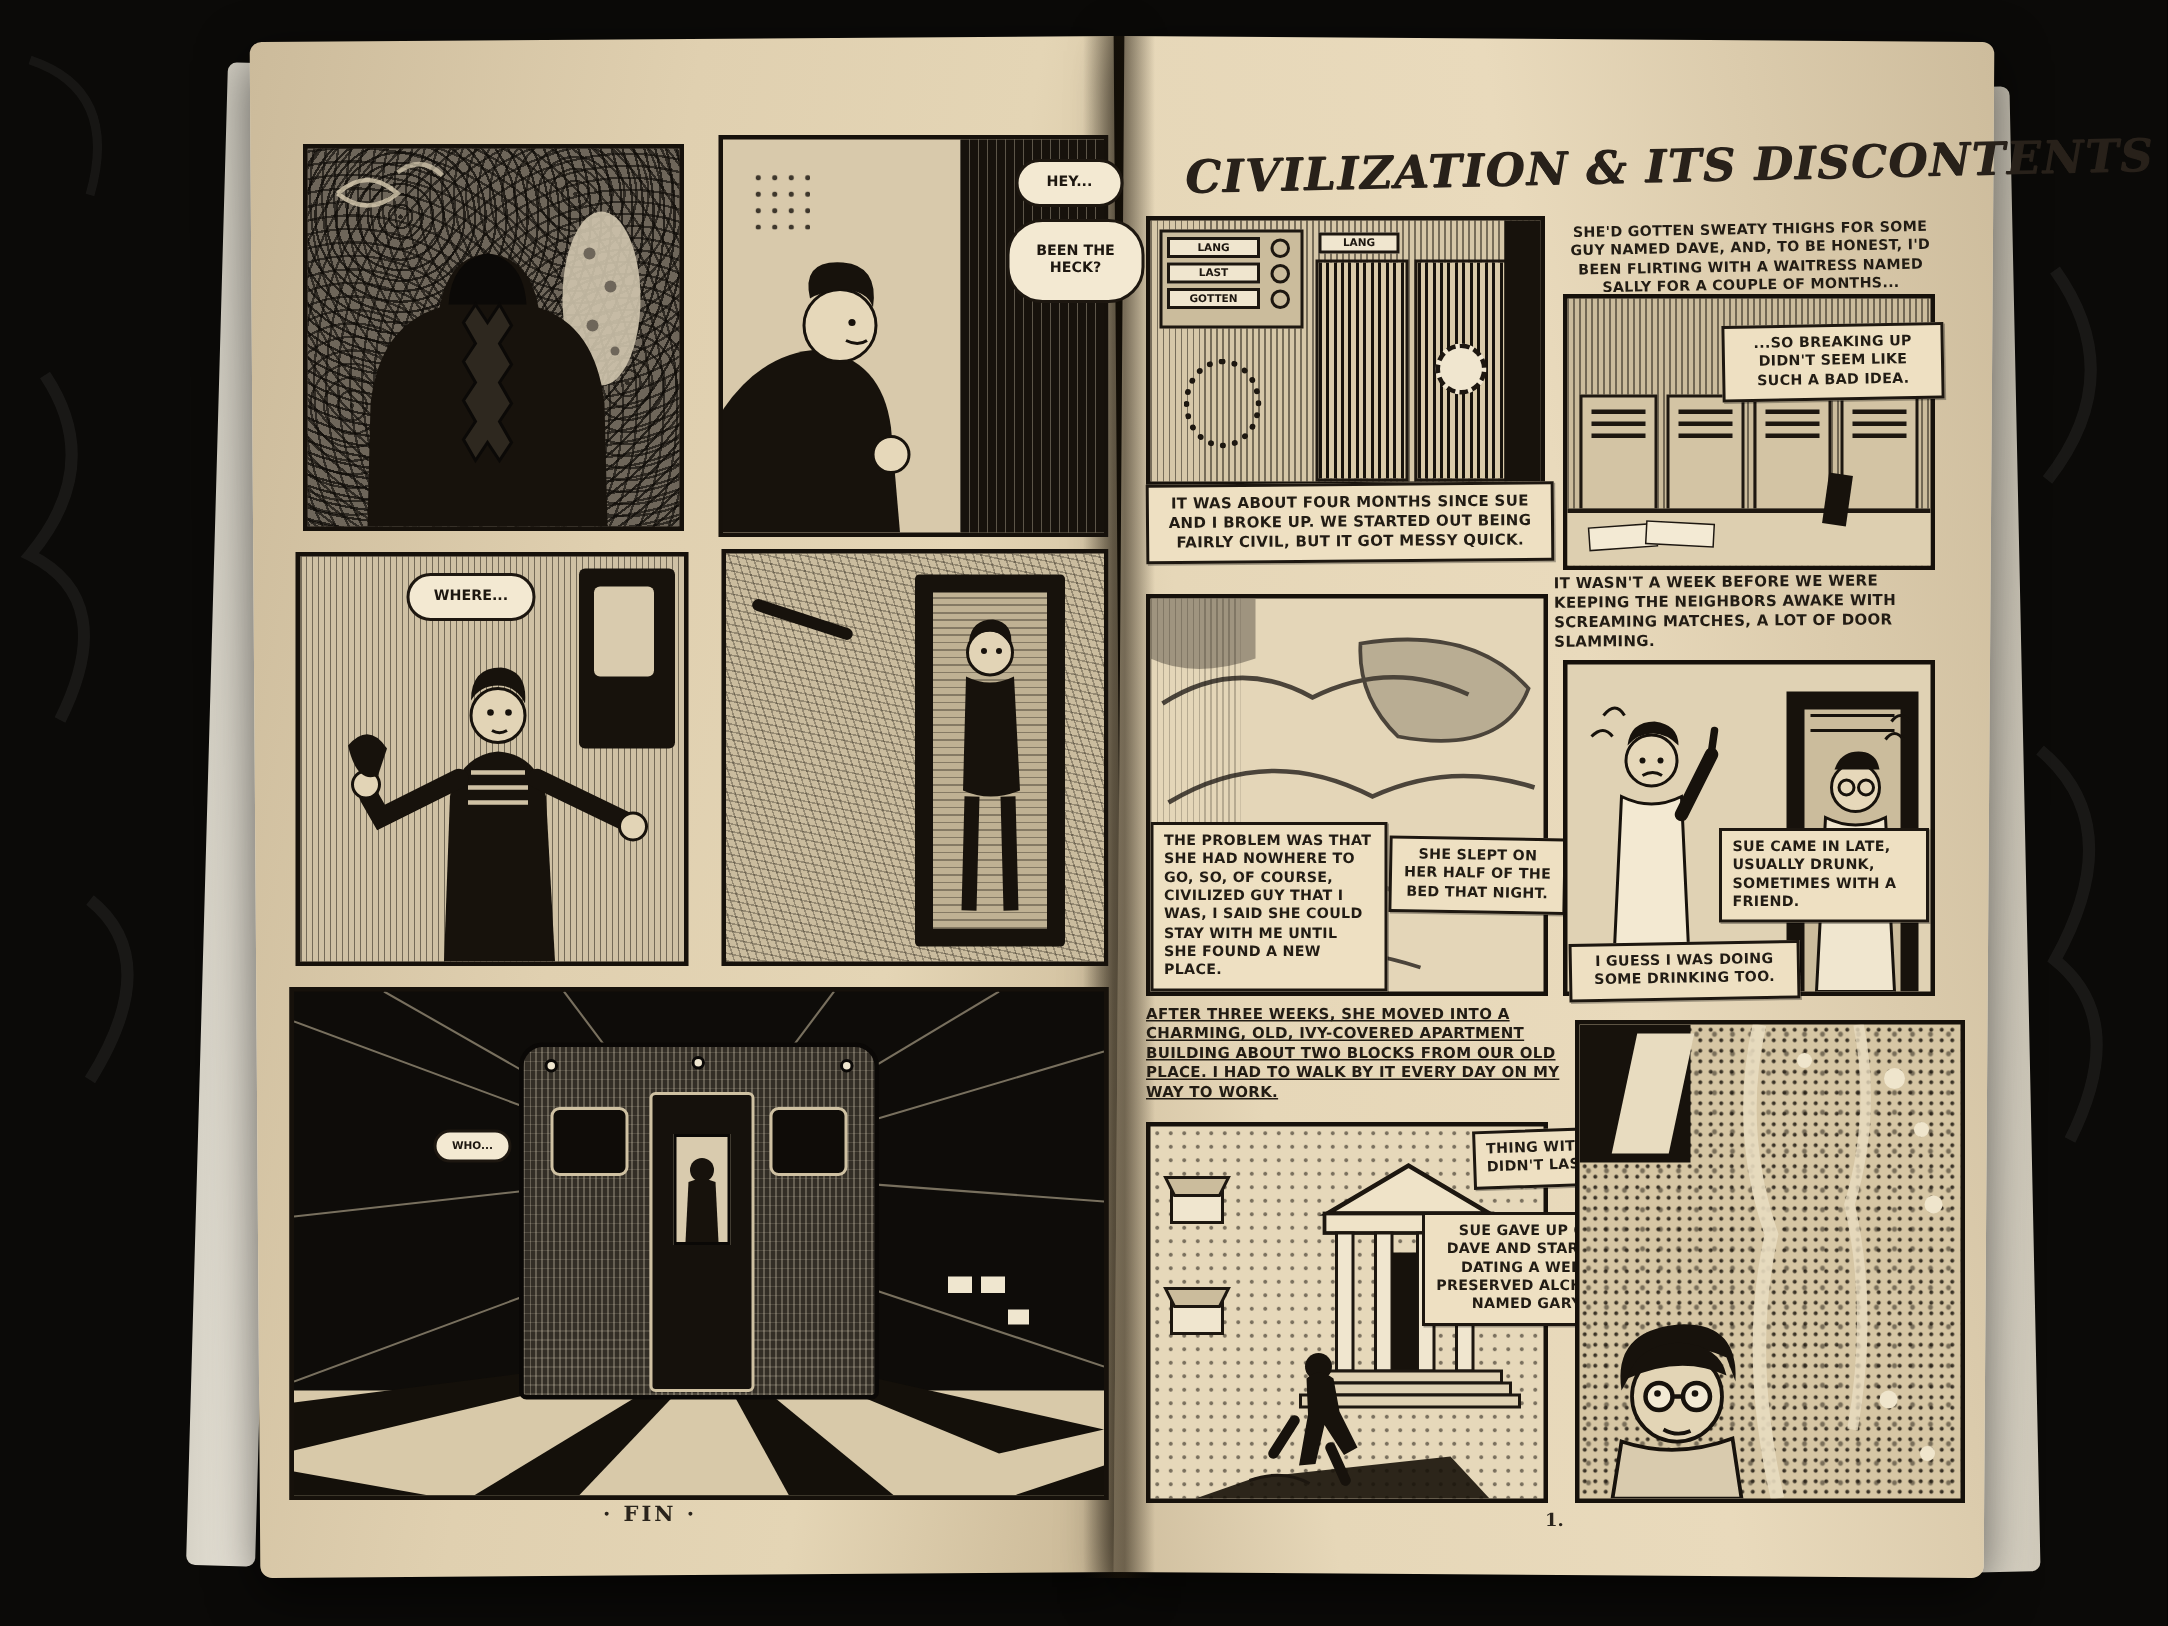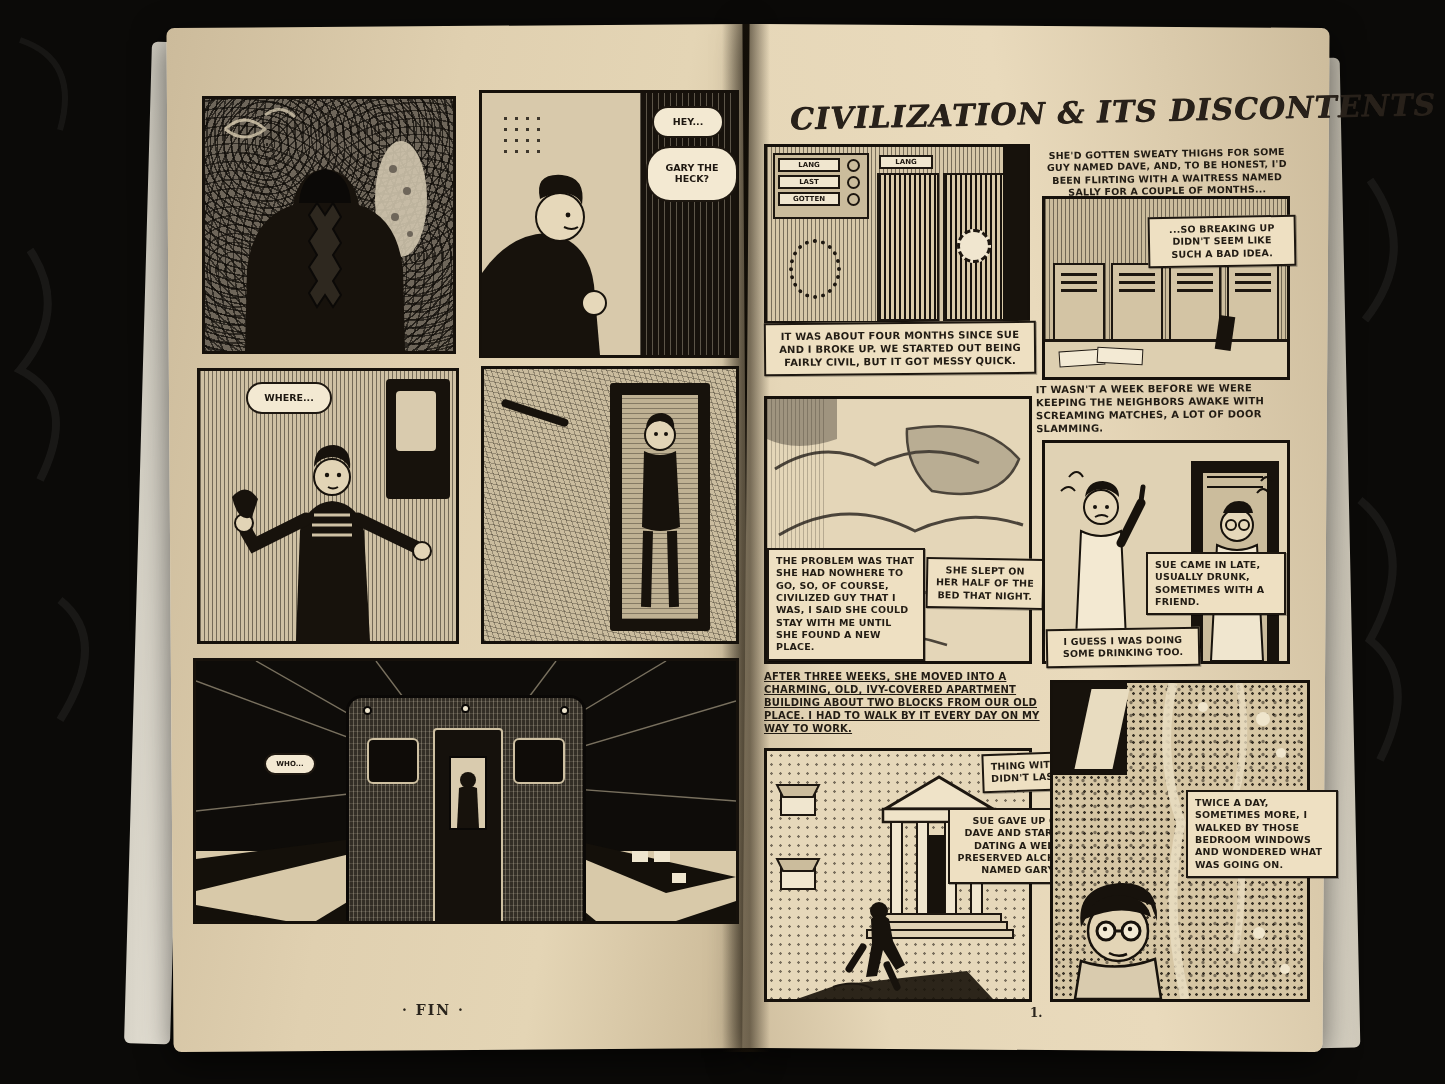--- a/index.html
+++ b/index.html
@@ -20,21 +20,21 @@
   
   .panel { position:absolute; border:3px solid #16110b; background:#dccdae; }
   .vlines { background-image:repeating-linear-gradient(90deg, rgba(25,20,12,.5) 0 1px, transparent 1px 4px); }
   .xhatch { background-image:repeating-linear-gradient(72deg, rgba(25,20,12,.30) 0 1px, transparent 1px 5px),
                              repeating-linear-gradient(12deg, rgba(25,20,12,.30) 0 1px, transparent 1px 5px); }
 
   
   .cap { font:700 9.5px/1.3 "DejaVu Sans", sans-serif; color:#221c14; letter-spacing:.2px; }
   .cap-box { background:#eee0c2; border:2.5px solid #1d1710; padding:5px 7px; text-align:center; box-shadow:1px 1px 0 rgba(0,0,0,.3); }
   .cap-free { background:transparent; }
-  .bubble { background:#f3e9d2; border:2.5px solid #1d1710; border-radius:18px; display:flex; align-items:center; justify-content:center; text-align:center; font:700 9.5px/1.15 "DejaVu Sans", sans-serif; color:#1d1710; }
+  .bubble { background:#f3e9d2; border:2.5px solid #1d1710; border-radius:18px; display:flex; align-items:center; justify-content:center; text-align:center; font:700 9.5px/1.15 "DejaVu Sans", sans-serif; color:#1d1710;margin-left:25px; }
   .title { font-family:"DejaVu Serif", serif; font-weight:700; font-style:italic; font-size:30px; letter-spacing:1px; color:#28211a; white-space:nowrap; transform:rotate(-1.3deg); text-shadow:.5px .5px 0 #28211a; }
   .pageno { font:700 12px "DejaVu Serif", serif; color:#2a241c; }
   .fin { font:700 14px "DejaVu Serif", serif; color:#2a241c; letter-spacing:2px; }
 
   .rot-n1 { transform:rotate(-1deg); } .rot-n2 { transform:rotate(-2deg); } .rot-p1 { transform:rotate(1deg); } .rot-n05 { transform:rotate(-.5deg); }
 
   
   .swirls { background-color:#6e665a;
     background-image:
       repeating-radial-gradient(circle at 25% 18%, rgba(15,12,8,.75) 0 1.5px, transparent 1.5px 7px),
@@ -106,21 +106,21 @@
       <circle cx="86" cy="62" r="2.4" fill="#17120c"></circle>
       <path d="M82,74 q8,4 14,0" stroke="#17120c" stroke-width="2" fill="none"></path>
       <circle cx="112" cy="150" r="12" fill="#e6d8ba" stroke="#17120c" stroke-width="2"></circle>
     </svg>
     <div class="abs" style="left:18px;top:20px;width:40px;height:40px;background-image:radial-gradient(rgba(23,18,12,.8) 1.5px,transparent 2px);background-size:11px 11px;"></div>
   </div>
   <div class="abs bubble" style="left:652px;top:106px;width:72px;height:32px;">
     <span>HEY...</span>
   </div>
   <div class="abs bubble" style="left:646px;top:146px;width:92px;height:56px;border-radius:24px;">
-    <span>GARY THE HECK?</span>
+    <span>BEEN THE HECK?</span>
   </div>
 
   <div class="panel vlines" style="left:197px;top:368px;width:262px;height:276px;background-color:#cfc1a4;">
     <div class="abs" style="right:6px;top:8px;width:64px;height:120px;background:#17120c;border-radius:4px;">
       <div class="abs" style="left:10px;top:12px;width:40px;height:60px;background:#d9cbae;border-radius:4px;"></div>
     </div>
     <svg class="abs" style="left:10px;top:40px;" width="246" height="230">
       <circle cx="122" cy="66" r="18" fill="#e2d4b6" stroke="#17120c" stroke-width="2"></circle>
       <path d="M104,56 Q104,34 124,34 Q142,36 140,58 Q134,46 122,46 Q110,46 104,56 Z" fill="#17120c"></path>
       <circle cx="117" cy="64" r="2.2" fill="#17120c"></circle>
@@ -147,21 +147,21 @@
         <path d="M20,20 Q22,6 36,6 Q50,8 48,24 Q42,14 34,14 Q26,14 20,20 Z" fill="#17120c"></path>
         <circle cx="30" cy="27" r="2" fill="#17120c"></circle>
           <circle cx="40" cy="27" r="2" fill="#17120c"></circle>
         <path d="M18,44 Q34,52 50,44 L54,120 Q34,128 16,120 Z" fill="#17120c"></path>
         <path d="M22,124 L20,200 M46,124 L48,200" stroke="#17120c" stroke-width="10"></path>
       </svg>
     </div>
     <div class="abs" style="left:16px;top:40px;width:70px;height:8px;background:#17120c;transform:rotate(18deg);border-radius:4px;"></div>
   </div>
 
-  <div class="panel" style="left:193px;top:658px;width:546px;height:266px;background:#0e0c09;overflow:hidden;">
+  <div class="panel" style="left:193px;top:658px;width:546px;height:342px;background:#0e0c09;overflow:hidden;">
     <svg class="abs" style="left:0;top:0;" width="540" height="336">
       <g stroke="#cfc2a4" stroke-width="1.4" opacity=".55">
         <path d="M270,120 L0,20"></path>
           <path d="M270,120 L60,0"></path>
           <path d="M270,120 L180,0"></path>
           <path d="M270,120 L360,0"></path>
         <path d="M270,120 L470,0"></path>
           <path d="M270,120 L540,40"></path>
           <path d="M270,120 L540,140"></path>
           <path d="M270,120 L0,150"></path>
@@ -336,17 +336,16 @@
       <path d="M24,50 Q30,28 58,26 Q86,28 90,48 Q60,34 24,50 Z" fill="#17120c"></path>
       <circle cx="45" cy="62" r="9" fill="#f3ead4" stroke="#17120c" stroke-width="3"></circle>
       <circle cx="70" cy="62" r="9" fill="#f3ead4" stroke="#17120c" stroke-width="3"></circle>
       <path d="M54,62 h7" stroke="#17120c" stroke-width="3"></path>
       <circle cx="44" cy="60" r="2.2" fill="#17120c"></circle>
         <circle cx="69" cy="60" r="2.2" fill="#17120c"></circle>
       <path d="M48,84 q9,5 18,1" stroke="#17120c" stroke-width="2.5" fill="none"></path>
       <path d="M20,92 Q56,104 94,90 L100,130 L14,130 Z" fill="#d9cbae" stroke="#17120c" stroke-width="2.5"></path>
     </svg>
   </div>
-  <div class="abs cap cap-box" style="left:1186px;top:790px;width:152px;text-align:left;">TWICE A DAY, SOMETIMES MORE, I WALKED BY THOSE BEDROOM WINDOWS AND WONDERED WHAT WAS GOING ON.</div>
 
   <div class="abs pageno" style="left:1030px;top:1006px;">1.</div>
 
 </div>
 
 </body></html>

